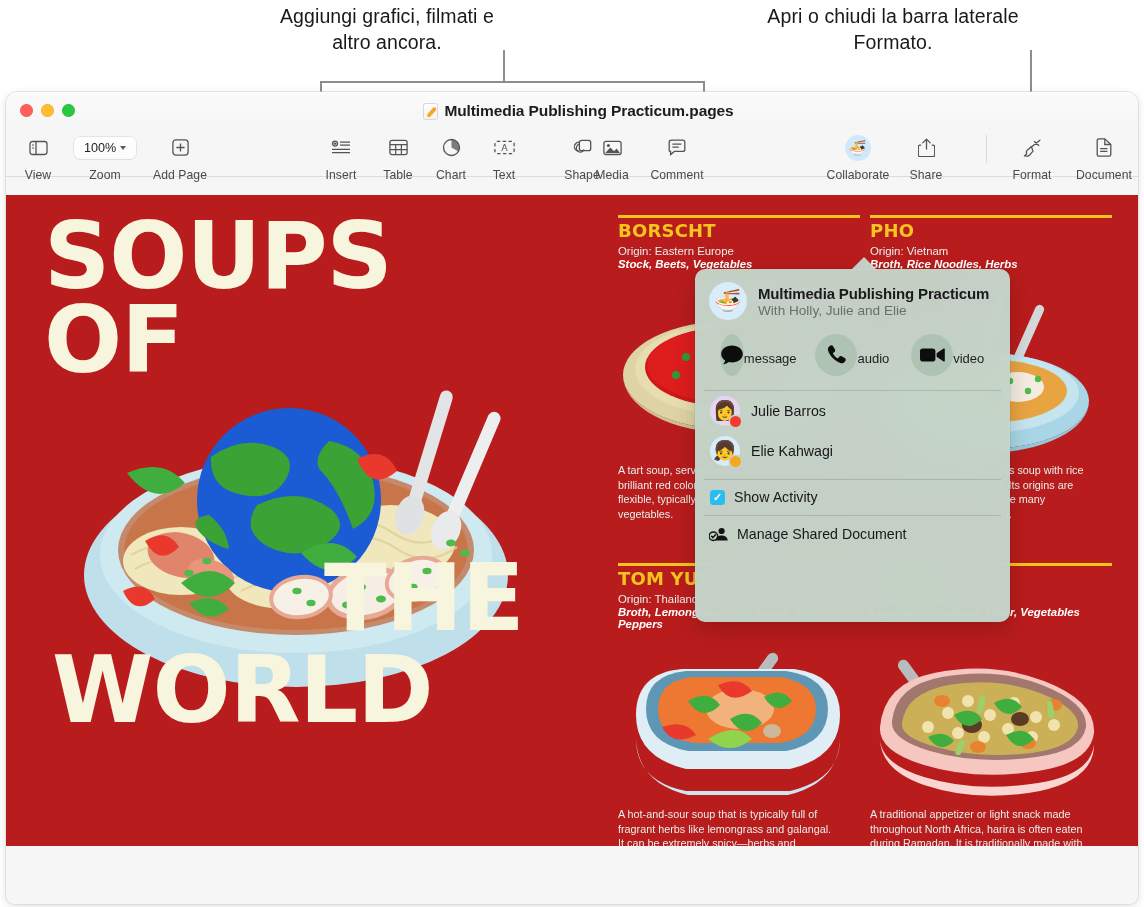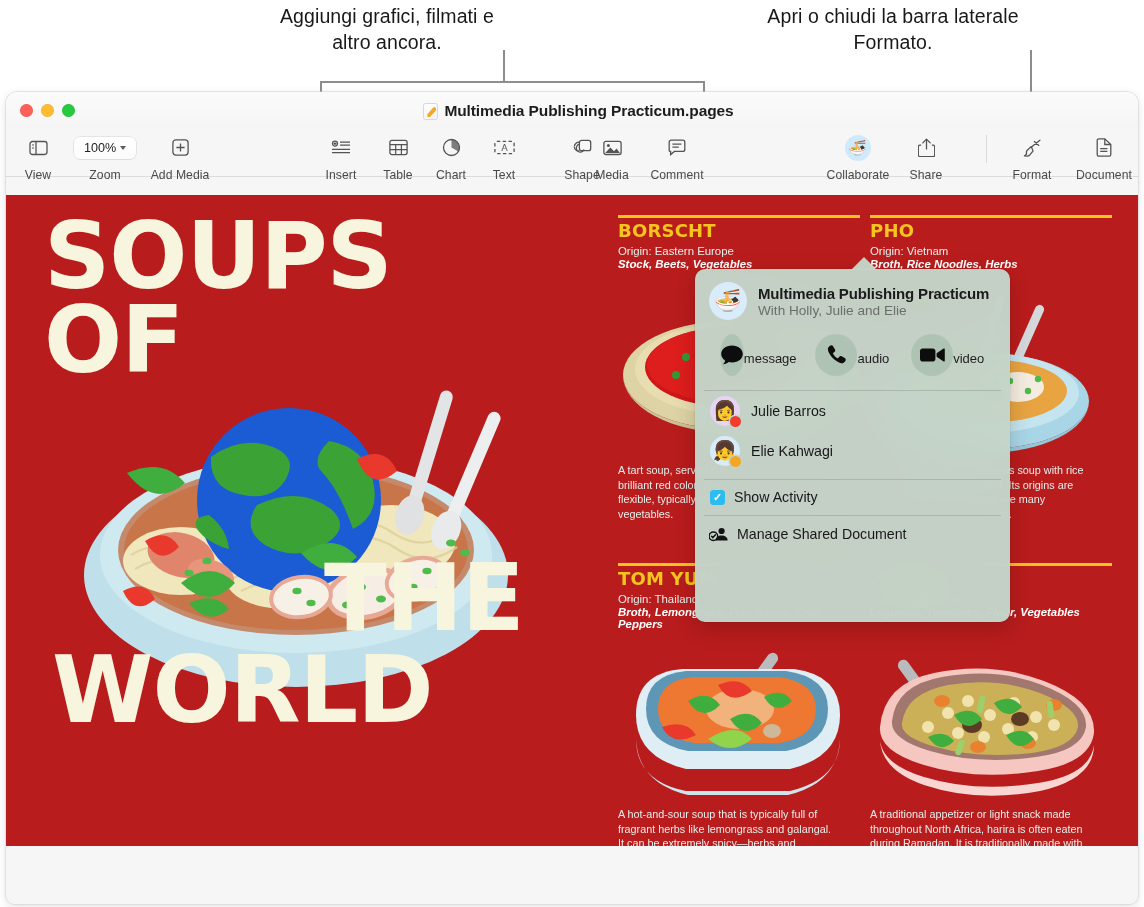--- a/index.html
+++ b/index.html
@@ -222,21 +222,21 @@
       </div>
 
       <div class="tbitem" style="left:138px; width:72px;">
         <div class="tb-ic">
           <svg width="17" height="17" viewBox="0 0 17 17">
               <rect x=".9" y=".9" width="15.2" height="15.2" rx="3" fill="none" stroke="#545456" stroke-width="1.3"></rect>
               <line x1="8.5" y1="4.4" x2="8.5" y2="12.6" stroke="#545456" stroke-width="1.3"></line>
               <line x1="4.4" y1="8.5" x2="12.6" y2="8.5" stroke="#545456" stroke-width="1.3"></line>
             </svg>
         </div>
-        <div class="tb-lb">Add Media</div>
+        <div class="tb-lb">Add Page</div>
       </div>
 
       <div class="tbitem" style="left:303px;">
         <div class="tb-ic">
           <svg width="20" height="16" viewBox="0 0 20 16">
               <circle cx="4" cy="3.6" r="2.5" fill="none" stroke="#545456" stroke-width="1.3"></circle>
               <line x1="4" y1="2.2" x2="4" y2="5" stroke="#545456" stroke-width="1.1"></line>
               <line x1="2.6" y1="3.6" x2="5.4" y2="3.6" stroke="#545456" stroke-width="1.1"></line>
               <line x1="9" y1="2.2" x2="19" y2="2.2" stroke="#545456" stroke-width="1.3"></line>
               <line x1="9" y1="5.2" x2="19" y2="5.2" stroke="#545456" stroke-width="1.3"></line>

